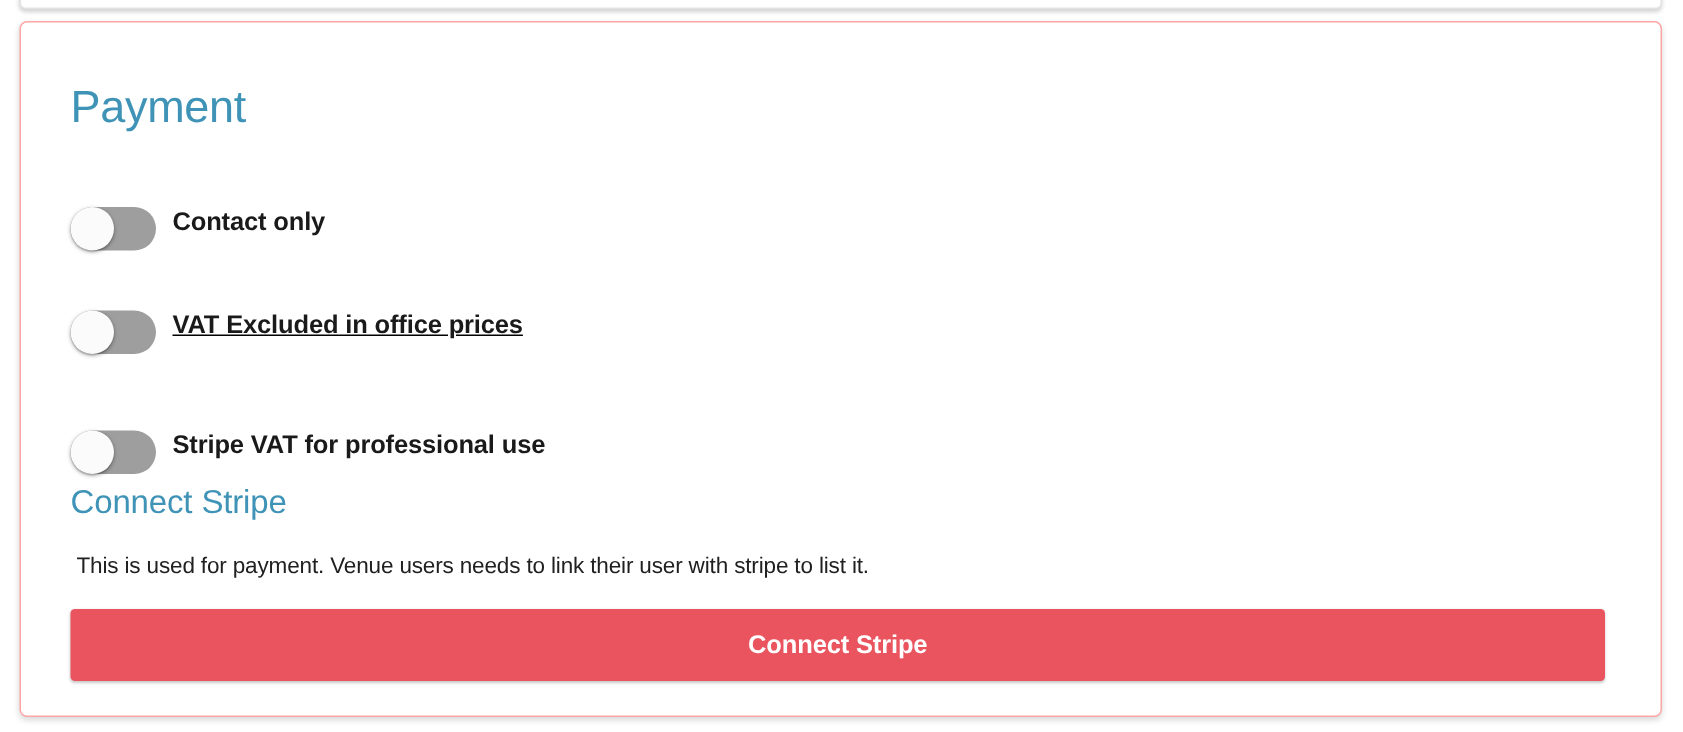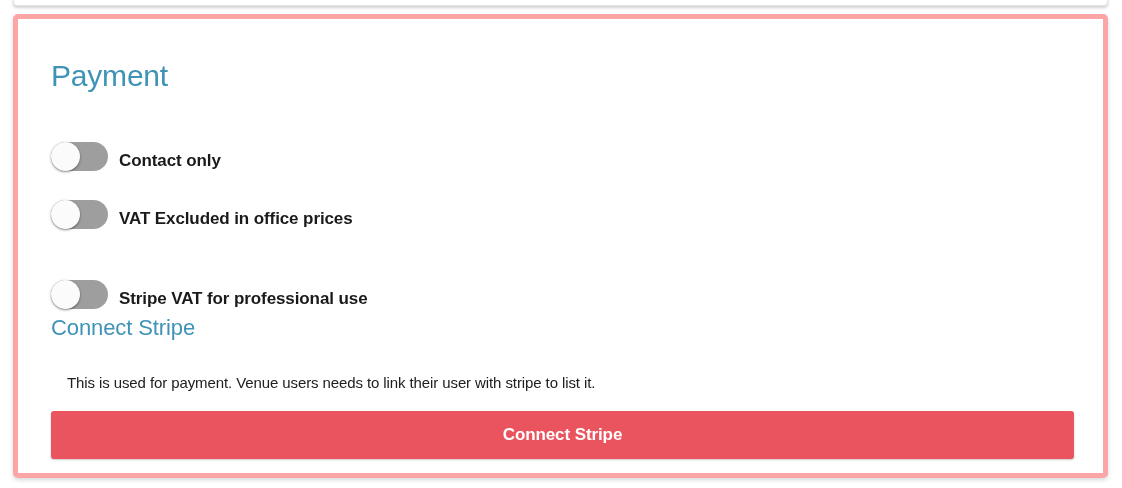--- a/index.html
+++ b/index.html
@@ -29,21 +29,21 @@
     box-sizing: border-box;
   }
 
   .card {
     position: absolute;
     left: 13px;
     top: 14px;
     width: 1095px;
     height: 464px;
     background: #ffffff;
-    border: 5px solid #fca5a5;
+    border: 1px solid #fca5a5;
     border-radius: 5px;
     box-shadow: 0 2px 4px rgba(0,0,0,0.16);
     box-sizing: border-box;
   }
 
   .card-body {
     position: absolute;
     left: 33px;
     top: 0;
     width: 1030px;
@@ -54,24 +54,24 @@
     font-size: 30px;
     font-weight: 400;
     letter-spacing: -0.2px;
     margin: 0;
     padding-top: 40px;
     line-height: 1.15;
   }
 
   .toggle-row {
     display: flex;
-    align-items: flex-end;
+    align-items: flex-start;
   }
   .toggle-row.r1 { margin-top: 48px; }
-  .toggle-row.r2 { margin-top: 29px; }
+  .toggle-row.r2 { margin-top: 40px; text-decoration: underline; }
   .toggle-row.r3 { margin-top: 51px; }
 
   .switch {
     position: relative;
     width: 57px;
     height: 29px;
     flex: 0 0 auto;
   }
   .switch .track {
     position: absolute;
@@ -109,21 +109,21 @@
     margin: 0;
     padding-top: 6px;
     letter-spacing: -0.1px;
     line-height: 1.2;
     display: inline-block;
   }
 
   .help-text {
     font-size: 15px;
     color: #202020;
-    margin: 16px;
+    margin: 4px;
     padding-top: 16px;
     letter-spacing: -0.1px;
     line-height: 1.3;
   }
 
   .btn-primary {
     display: block;
     margin-top: 19px;
     width: 1023px;
     height: 48px;

